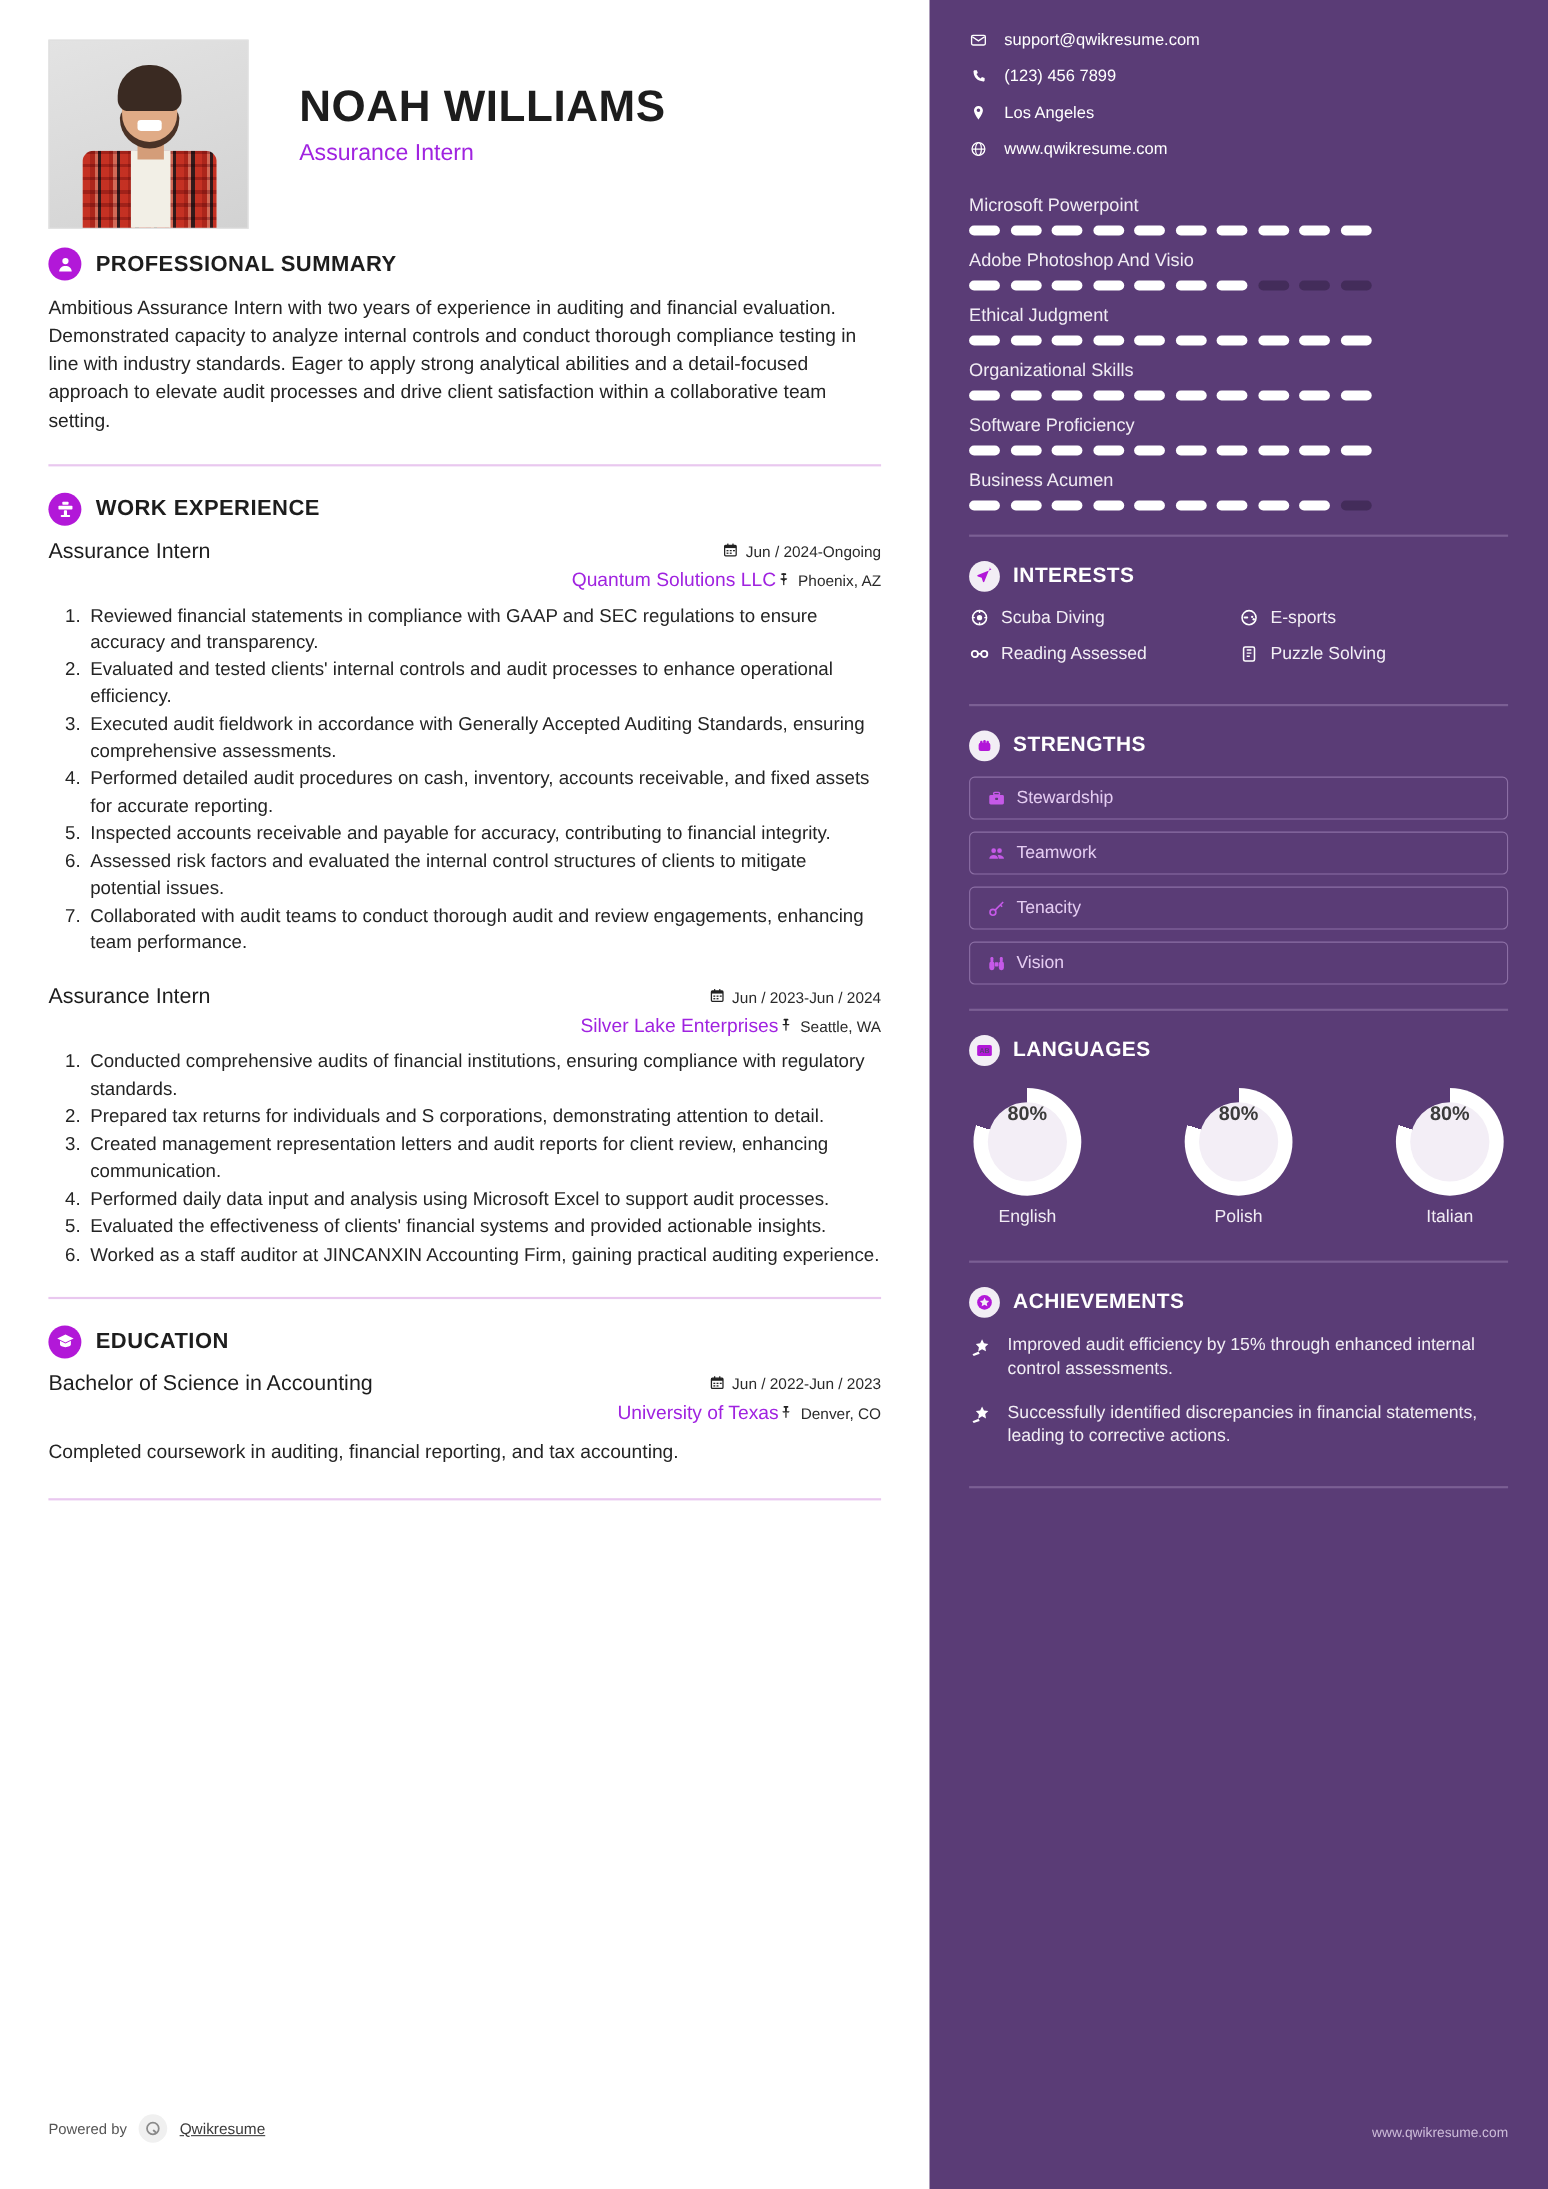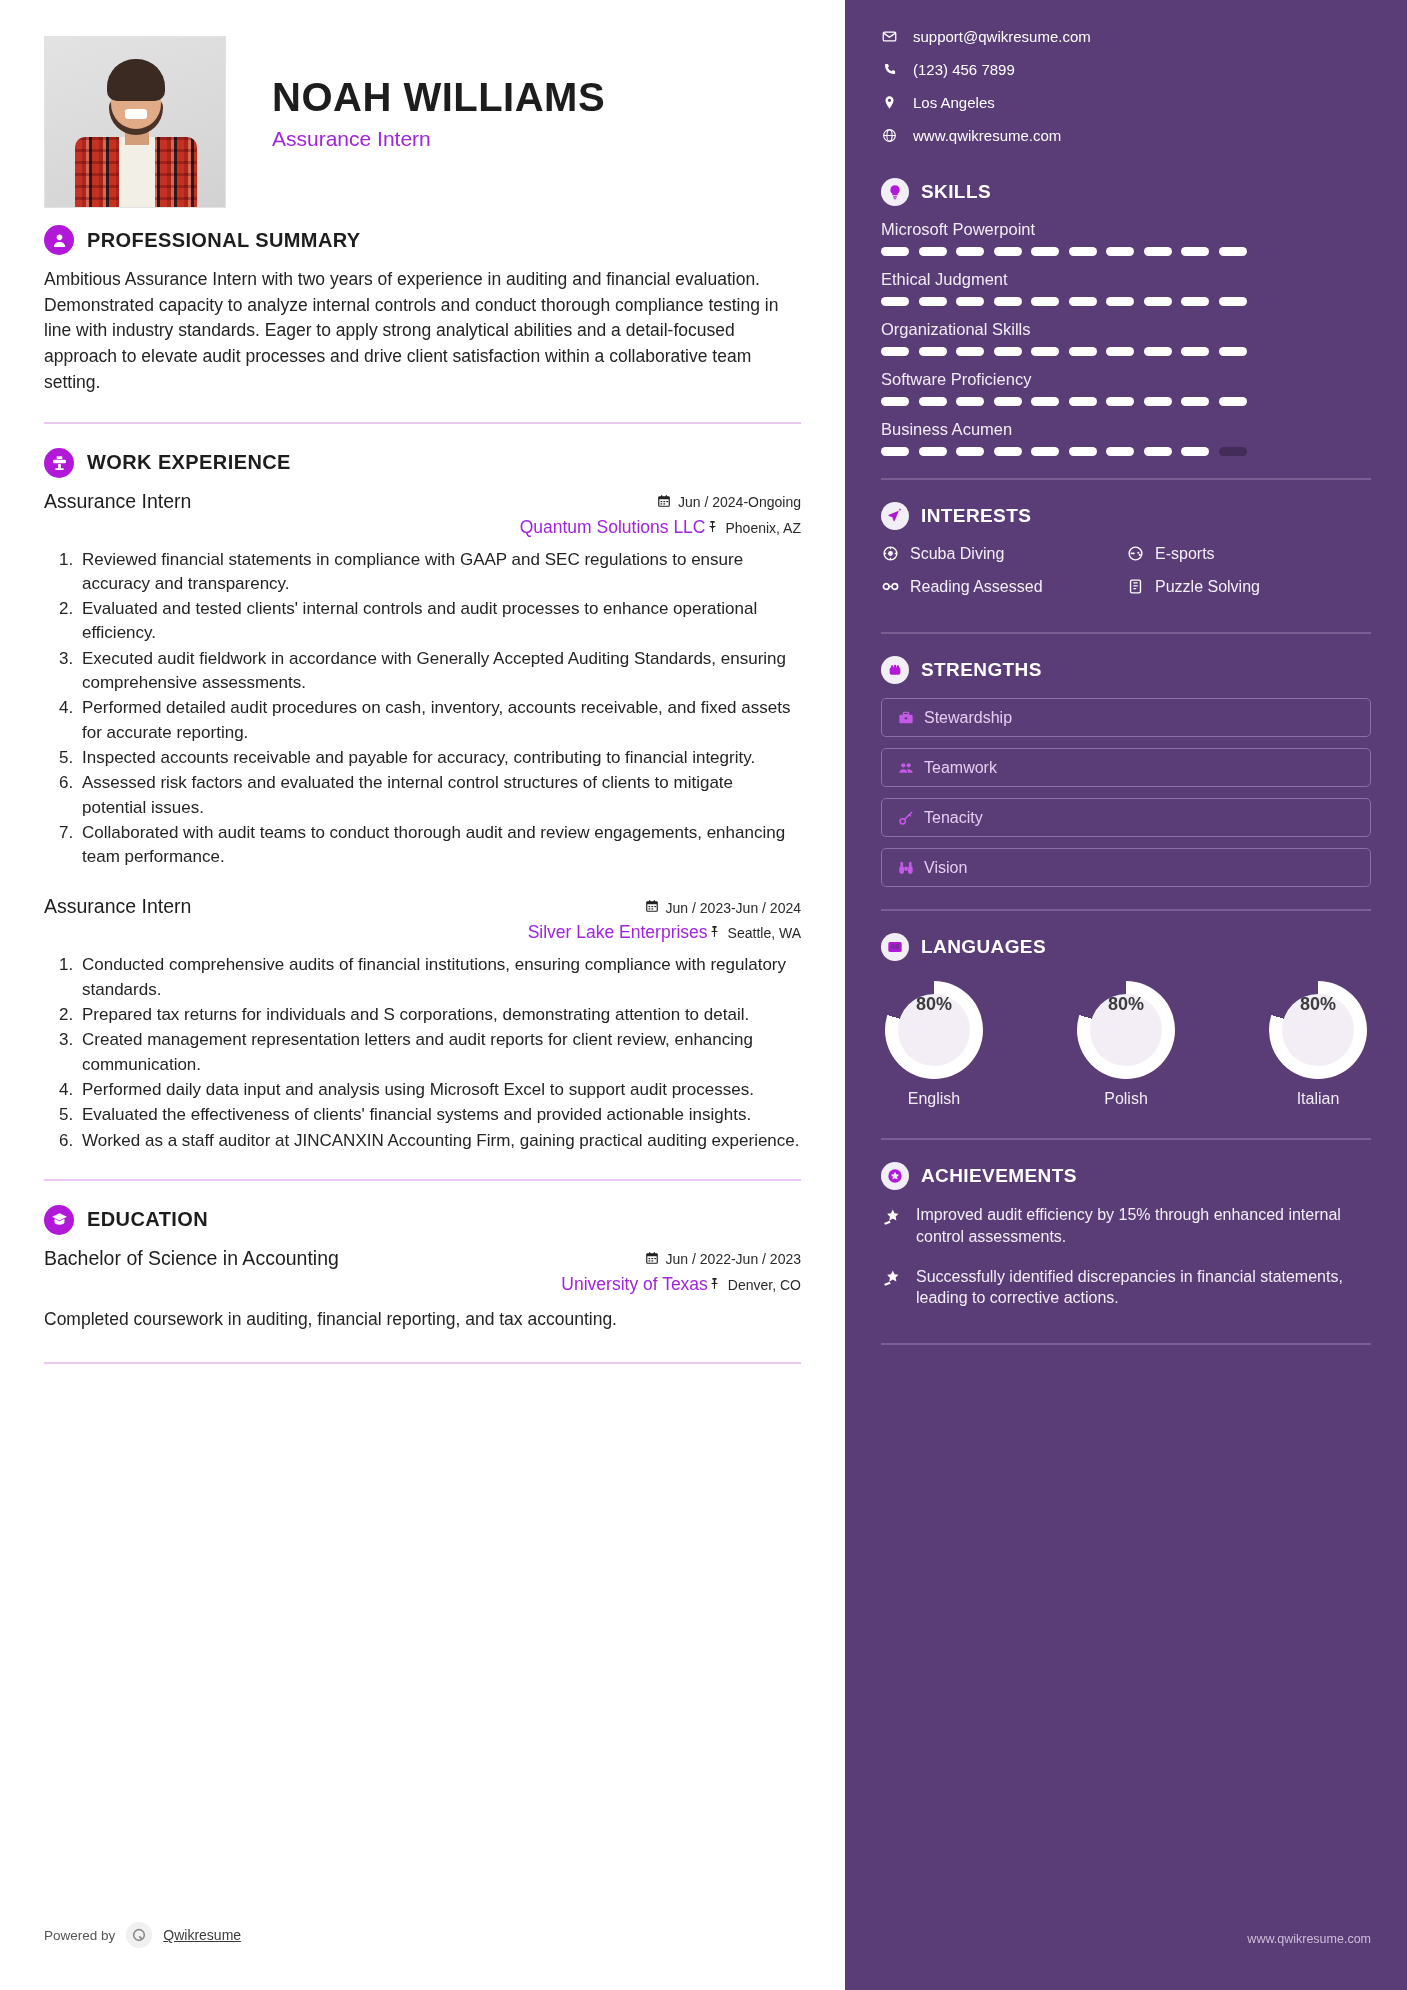--- a/index.html
+++ b/index.html
@@ -357,44 +357,49 @@
               <circle cx="12" cy="12" r="9.3" fill="none" stroke="#fff" stroke-width="1.9"></circle>
               <ellipse cx="12" cy="12" rx="4.2" ry="9.3" fill="none" stroke="#fff" stroke-width="1.7"></ellipse>
               <path d="M3 12h18" stroke="#fff" stroke-width="1.7"></path>
             </svg>
         </span>
         <span class="contact-txt">www.qwikresume.com</span>
       </div>
     </div>
 
     <div>
-      <div class="rsec-head">
-        <span class="rsec-ic">
-          <svg viewBox="0 0 24 24">
-              <path d="M12 2a7 7 0 00-4 12.7V17h8v-2.3A7 7 0 0012 2z"></path>
-              <rect x="9" y="18.4" width="6" height="2" rx="1"></rect>
-              <rect x="10" y="21.2" width="4" height="1.8" rx="0.9"></rect>
-            </svg>
-        </span>
-        <span class="rsec-title">SKILLS</span>
-      </div>
       <div id="skills-list">
           <div class="skill">
             <div class="skill-name">Microsoft Powerpoint</div>
             <div class="dots">
               <span class="dot"></span>
               <span class="dot"></span>
               <span class="dot"></span>
               <span class="dot"></span>
               <span class="dot"></span>
               <span class="dot"></span>
               <span class="dot"></span>
               <span class="dot"></span>
               <span class="dot"></span>
               <span class="dot"></span>
+            </div>
+          </div>
+          <div class="skill">
+            <div class="skill-name">Adobe Photoshop And Visio</div>
+            <div class="dots">
+              <span class="dot"></span>
+              <span class="dot"></span>
+              <span class="dot"></span>
+              <span class="dot"></span>
+              <span class="dot"></span>
+              <span class="dot"></span>
+              <span class="dot"></span>
+              <span class="dot off"></span>
+              <span class="dot off"></span>
+              <span class="dot off"></span>
             </div>
           </div>
           <div class="skill">
             <div class="skill-name">Ethical Judgment</div>
             <div class="dots">
               <span class="dot"></span>
               <span class="dot"></span>
               <span class="dot"></span>
               <span class="dot"></span>
               <span class="dot"></span>

